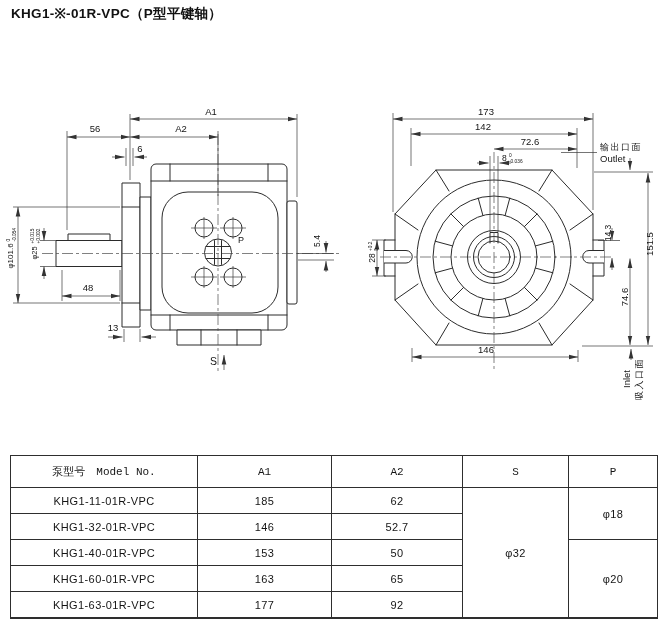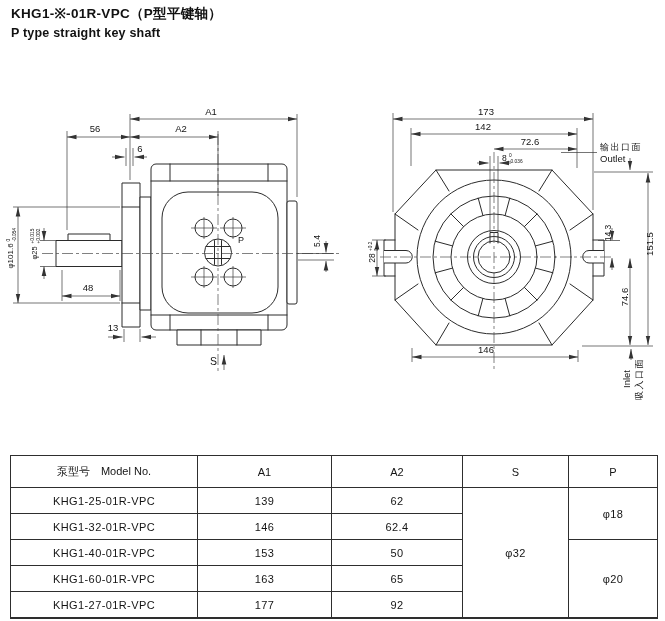--- a/index.html
+++ b/index.html
@@ -15,32 +15,31 @@
   svg .cl{stroke:#4a4a4a;stroke-width:.7;fill:none;stroke-dasharray:11 3 3 3;}
   svg text{font-family:"Liberation Sans",sans-serif;fill:#141414;font-size:9.5px;}
   svg text.tol{font-size:4.8px;}
   svg text.cjk{font-size:9px;letter-spacing:1.5px;}
   svg text.lat{font-size:9.5px;}
   svg text.mid{text-anchor:middle;}
   table.spec{position:absolute;left:10px;top:455px;width:647px;border-collapse:collapse;
              table-layout:fixed;font-size:11px;}
   table.spec th,table.spec td{border:1px solid #2e2e2e;text-align:center;vertical-align:middle;
              padding:0;font-weight:normal;color:#141414;}
-  table.spec thead th{height:31px;}
+  table.spec thead th{height:31px;font-family:Liberation Mono, monospace;}
   table.spec tbody td{height:25px;letter-spacing:.4px;}
   table.spec{border-bottom:2px solid #2e2e2e;}
 </style>
 </head>
 <body>
 
 <div class="page">
 
   <div class="hdr">
     <h1>KHG1-※-01R-VPC（P型平键轴）</h1>
-    <h2>P type  straight key shaft</h2>
   </div>
 
   <svg class="drawing" width="665" height="455" viewBox="0 0 665 455">
     <defs>
       <marker id="ar" markerWidth="11" markerHeight="8" refX="9.5" refY="3" orient="auto-start-reverse" markerUnits="userSpaceOnUse">
         <path d="M0,0.7 L9.5,3 L0,5.3 Z" fill="#333"></path>
       </marker>
     </defs>
 
     <g>
@@ -293,43 +292,43 @@
       <tr>
         <th>泵型号　Model No.</th>
         <th>A1</th>
         <th>A2</th>
         <th>S</th>
         <th>P</th>
       </tr>
     </thead>
     <tbody>
       <tr>
-        <td>KHG1-25-01R-VPC</td>
-        <td>139</td>
+        <td>KHG1-11-01R-VPC</td>
+        <td>185</td>
         <td>62</td>
         <td rowspan="5">φ32</td>
         <td rowspan="2">φ18</td>
       </tr>
       <tr>
         <td>KHG1-32-01R-VPC</td>
         <td>146</td>
-        <td>62.4</td>
+        <td>52.7</td>
       </tr>
       <tr>
         <td>KHG1-40-01R-VPC</td>
         <td>153</td>
         <td>50</td>
         <td rowspan="3">φ20</td>
       </tr>
       <tr>
         <td>KHG1-60-01R-VPC</td>
         <td>163</td>
         <td>65</td>
       </tr>
       <tr>
-        <td>KHG1-27-01R-VPC</td>
+        <td>KHG1-63-01R-VPC</td>
         <td>177</td>
         <td>92</td>
       </tr>
     </tbody>
   </table>
 
 </div>
 
 </body></html>

